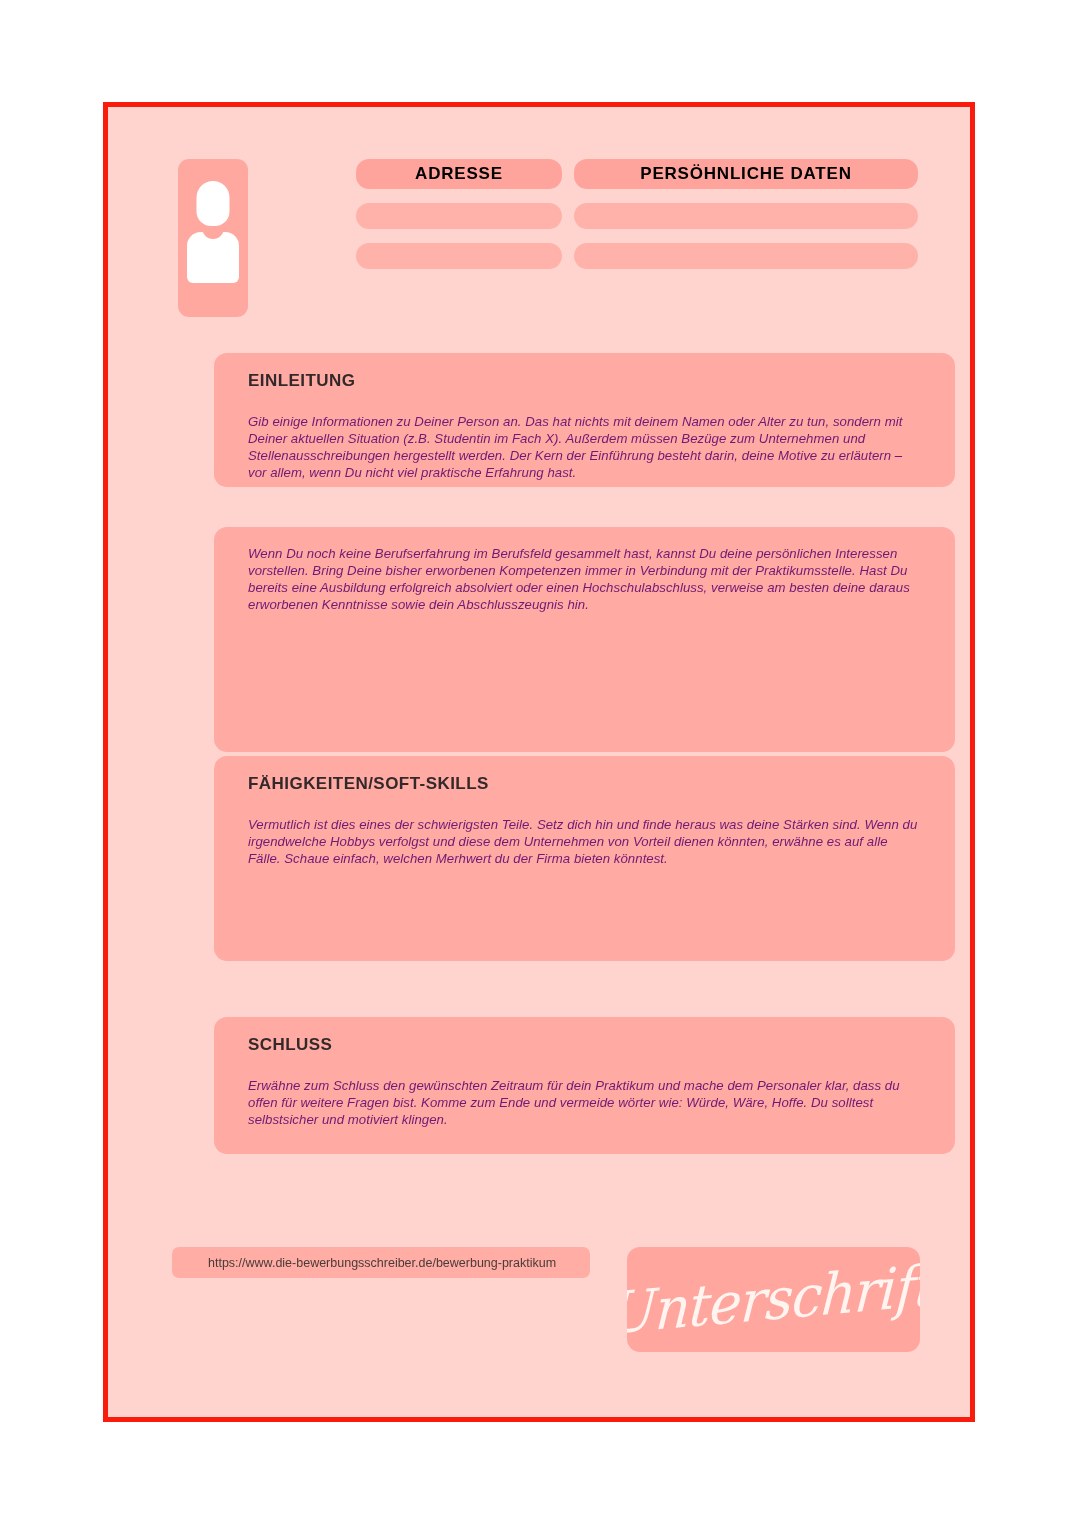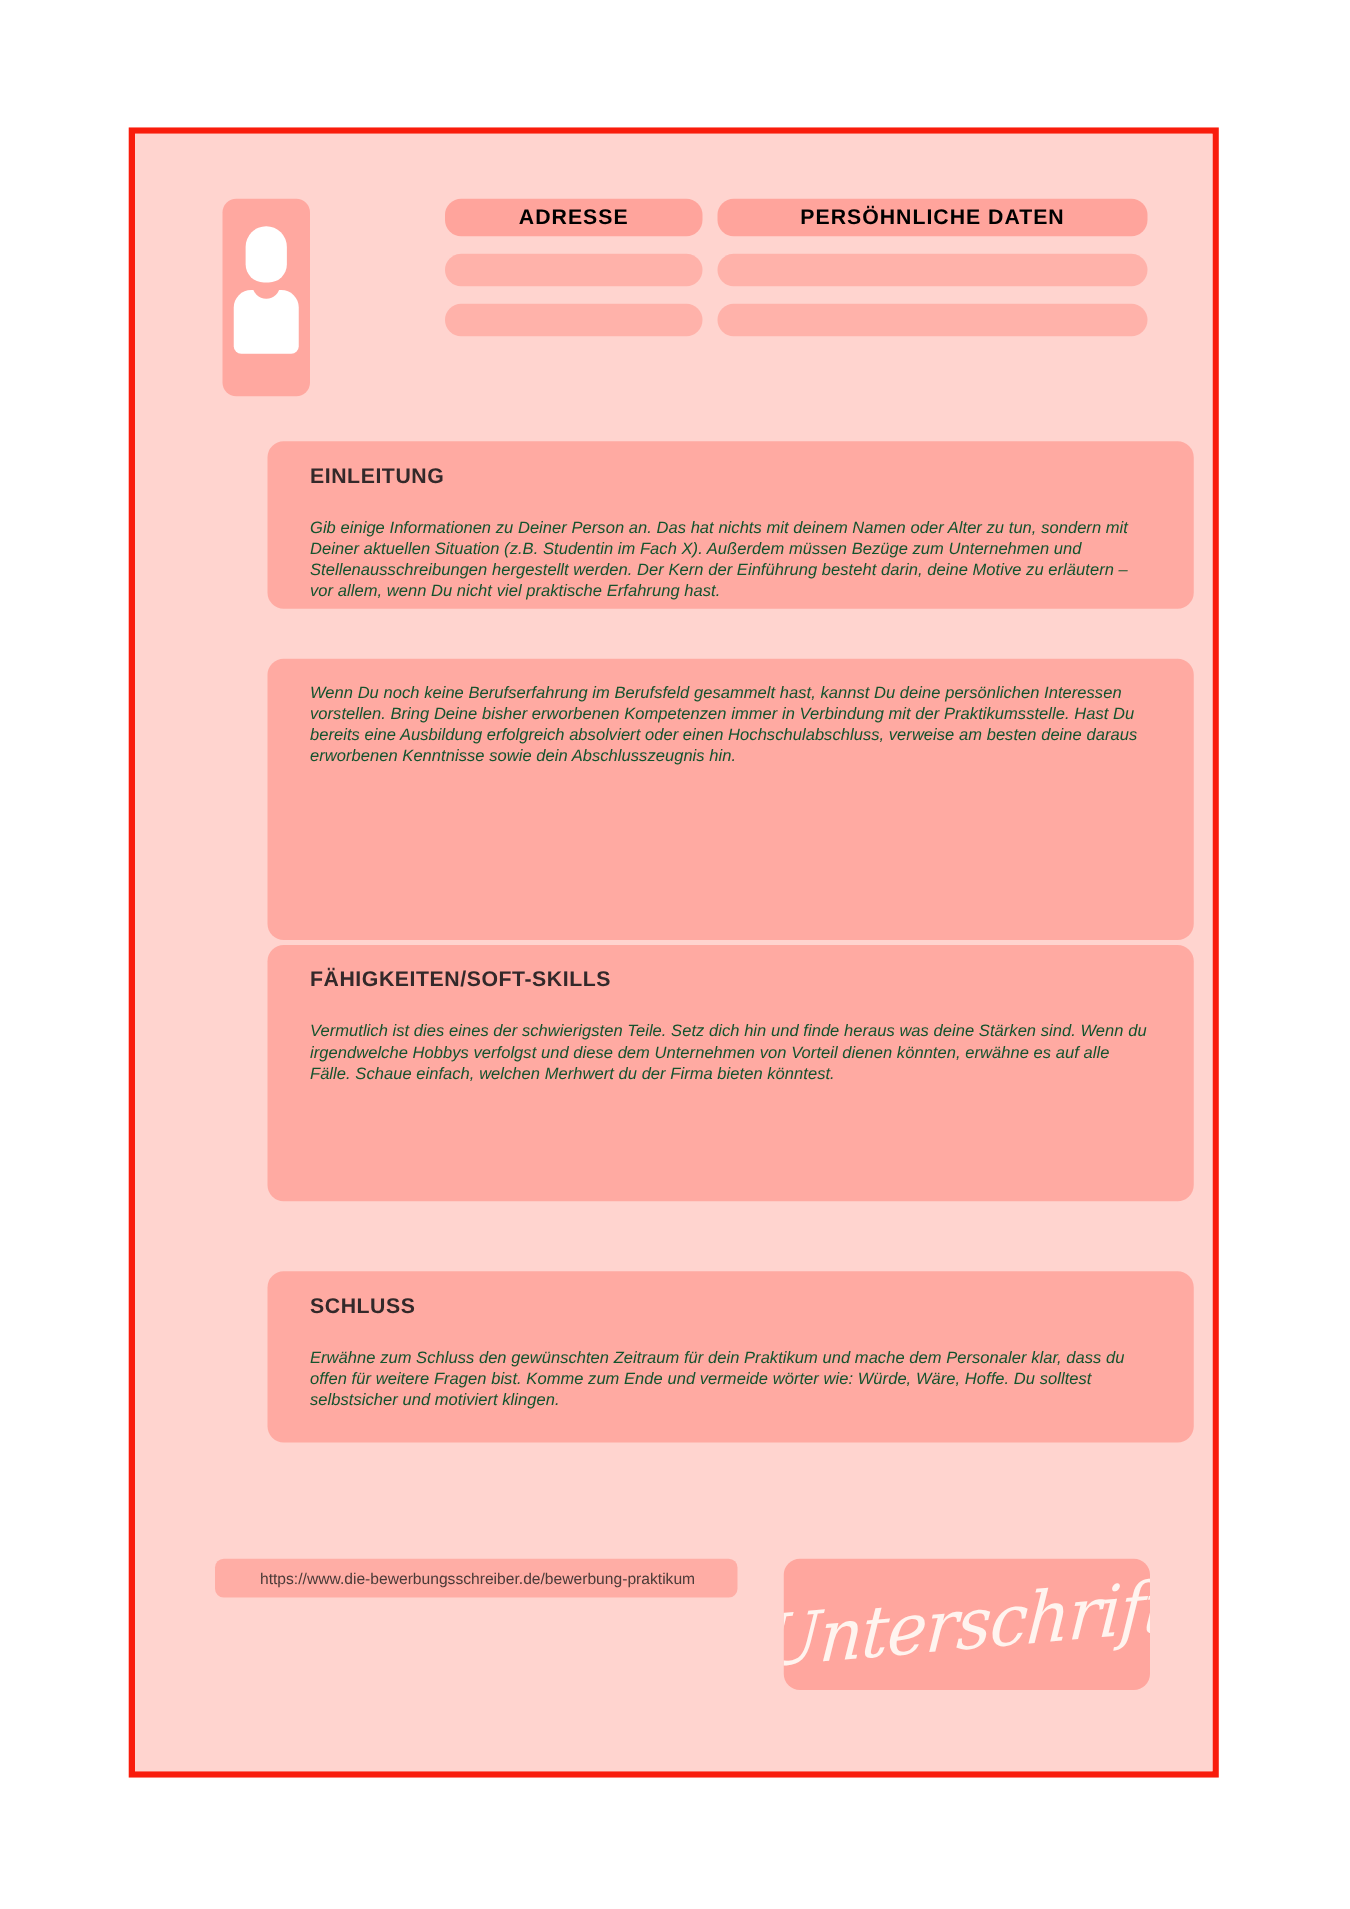--- a/index.html
+++ b/index.html
@@ -140,21 +140,21 @@
   .section-title {
     font-size: 17px;
     font-weight: bold;
     color: #33292a;
     letter-spacing: 0.45px;
     margin: 0 0 22px 0;
   }
   .section-body {
     font-size: 13.2px;
     font-style: italic;
-    color: #14532d;
+    color: #701a75;
     line-height: 1.29;
     margin: 0;
     letter-spacing: 0.05px;
   }
 
   
   #footer {
     position: absolute;
     left: 0;
     top: 1140px;

